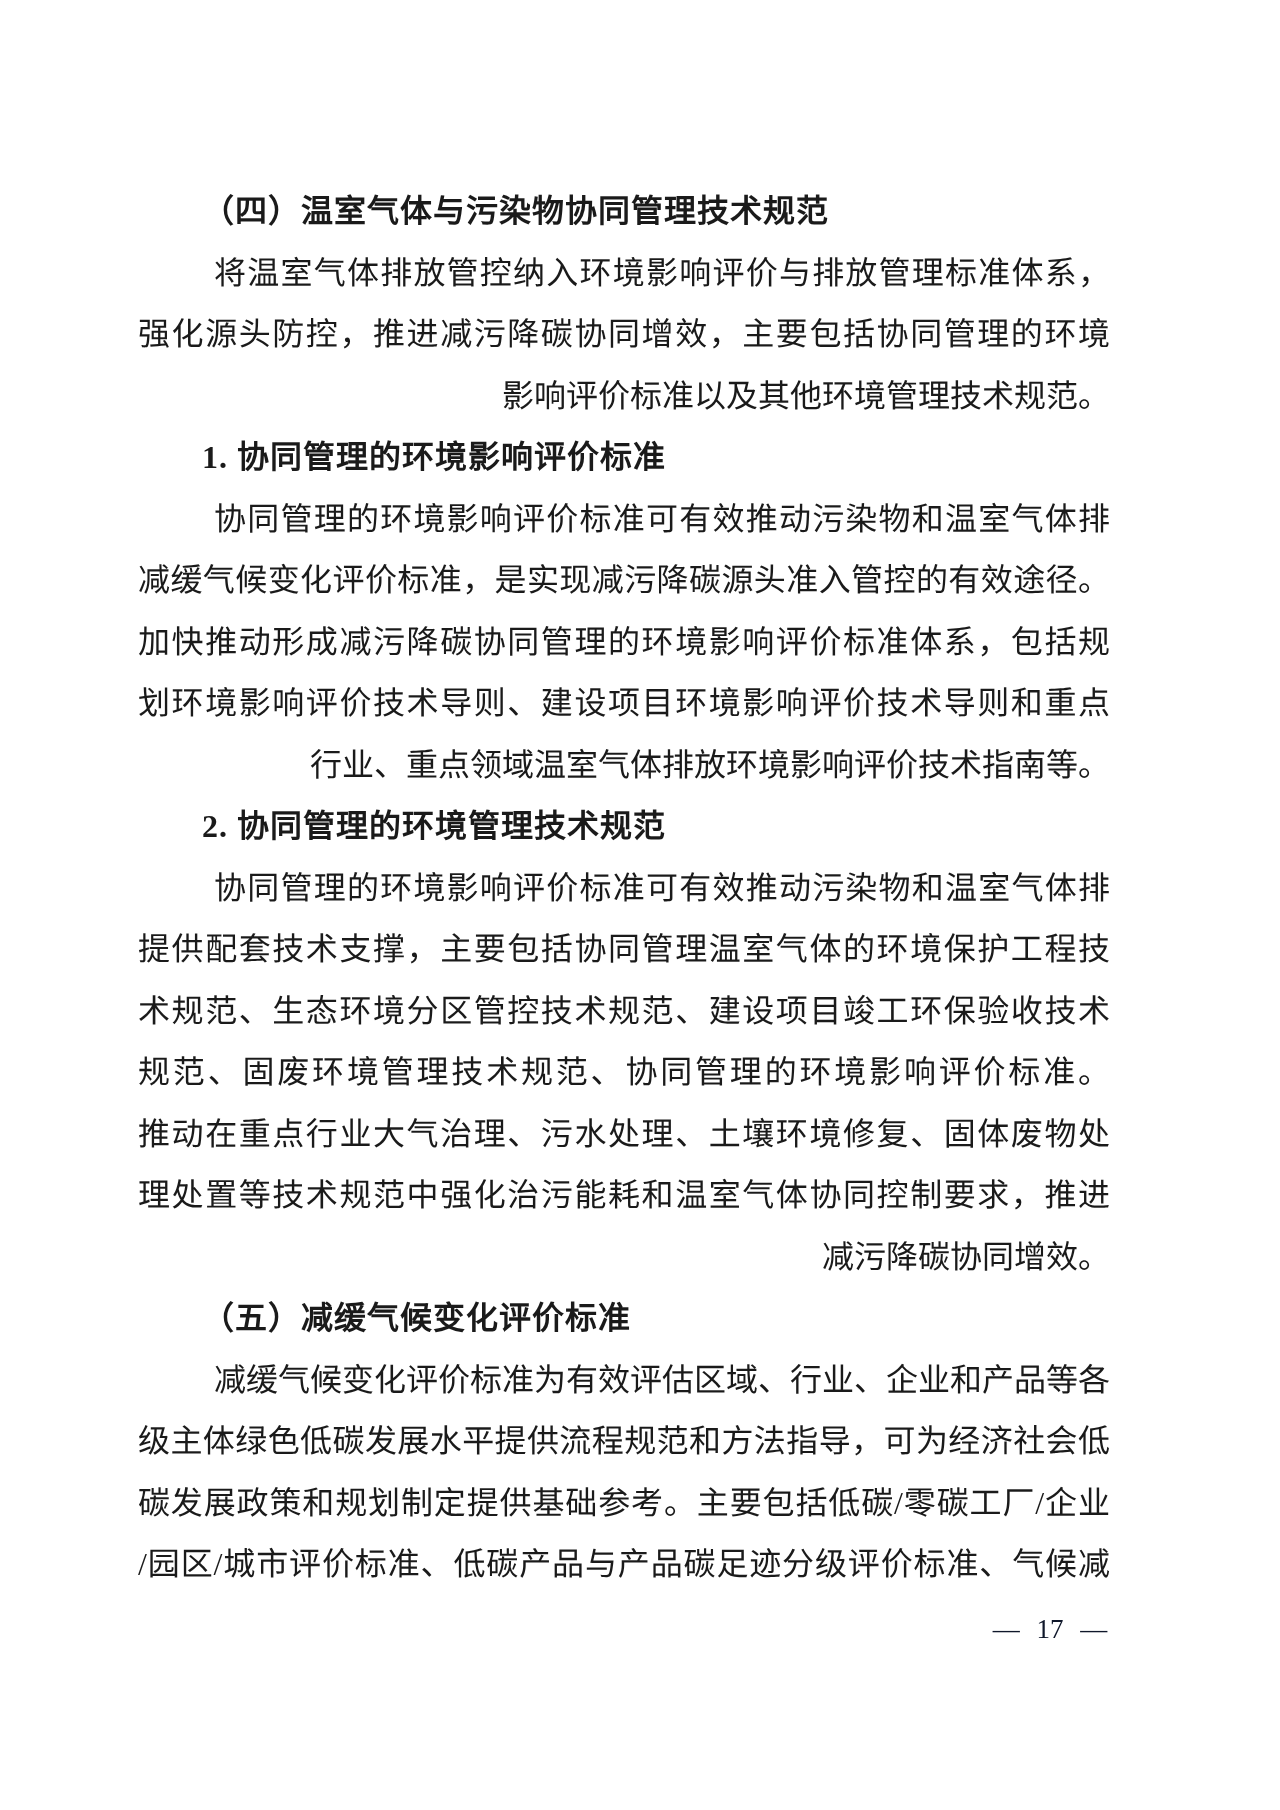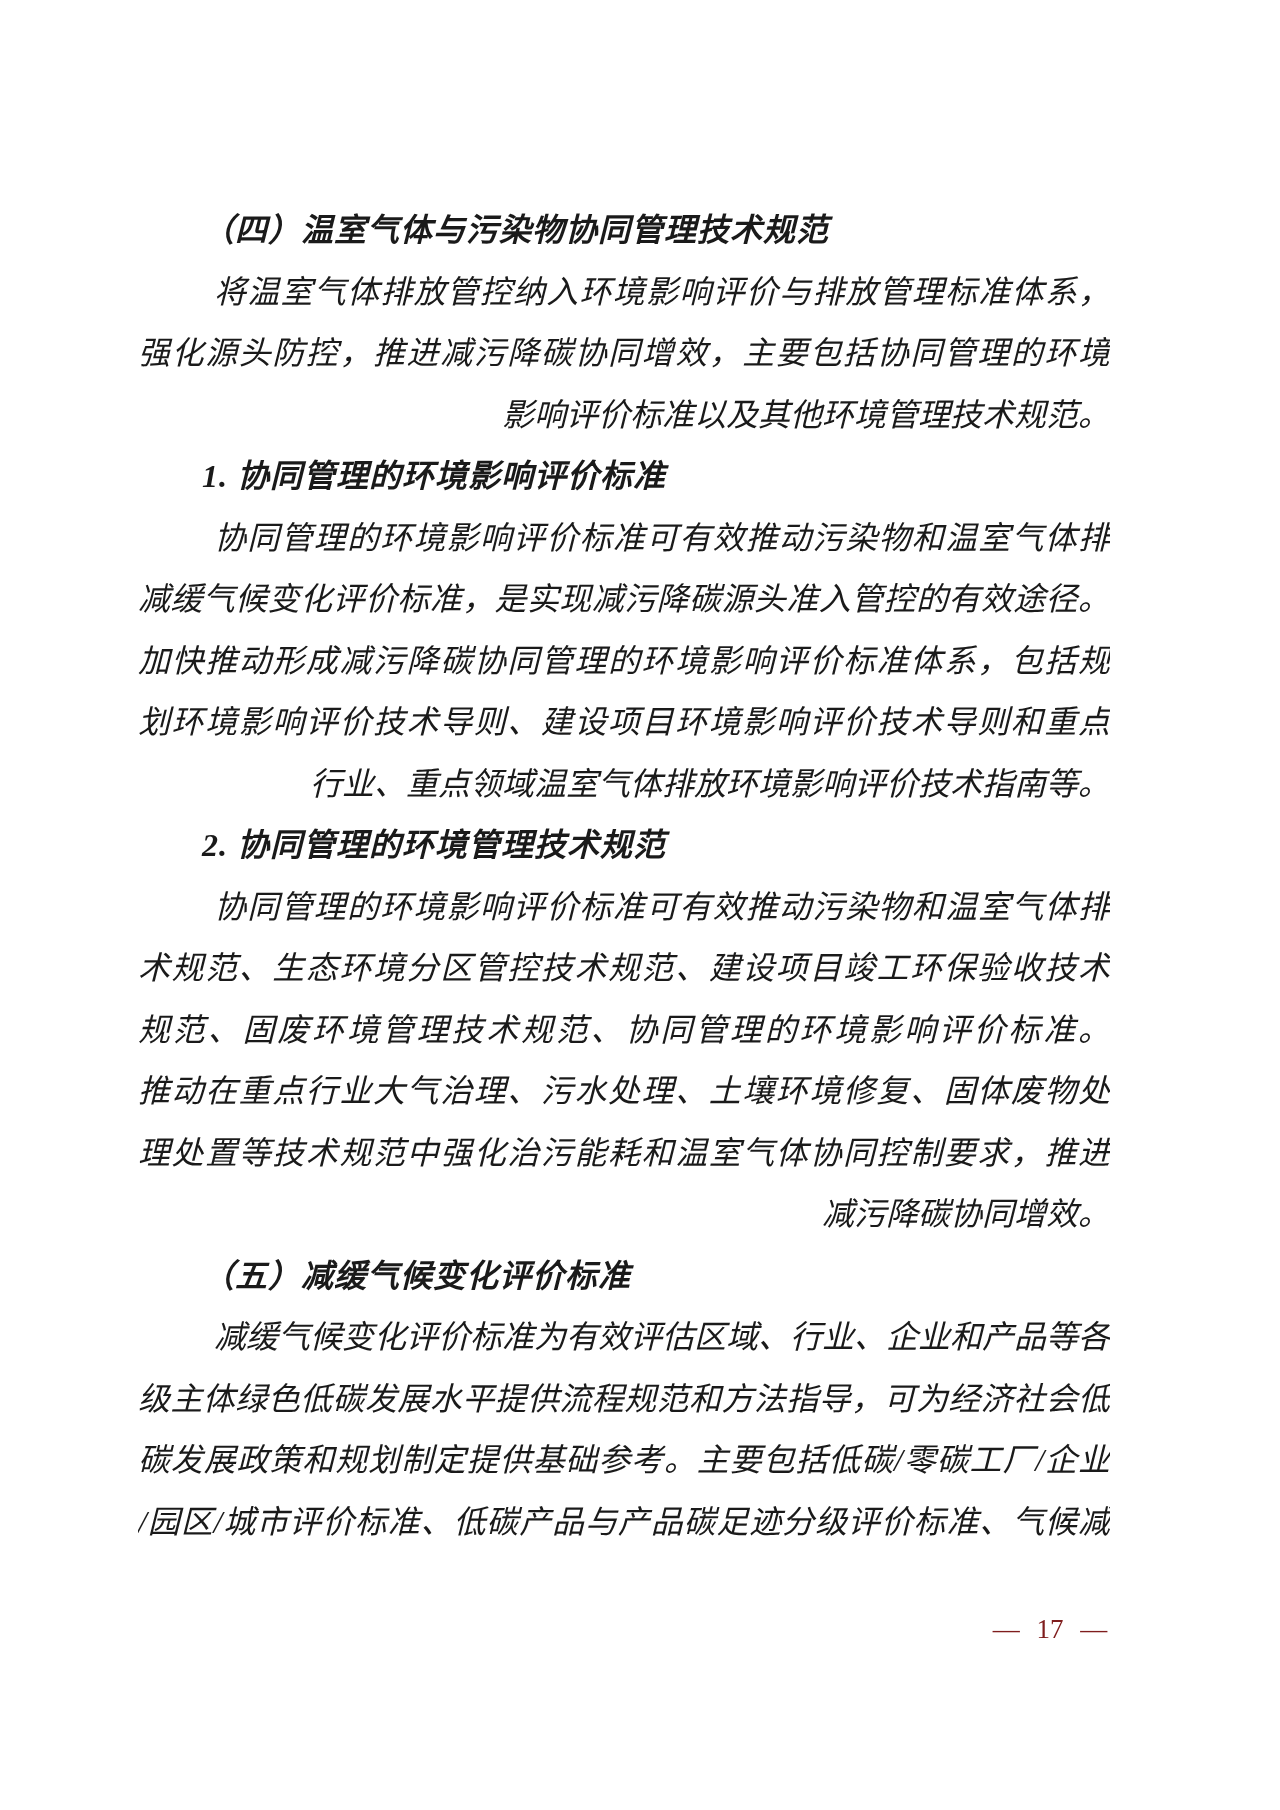--- a/index.html
+++ b/index.html
@@ -16,25 +16,24 @@
     overflow: hidden;
   }
   .page {
     position: absolute;
     inset: 0;
     background: #ffffff;
   }
   .text-block {
     position: absolute;
     left: 138px;
-    top: 200px;
+    top: 181px;
     width: 972px;
     font-size: 32px;
     line-height: 61.5px;
-    font-style: italic;
   }
   .ln {
     height: 61.5px;
     overflow: hidden;
     white-space: normal;
   }
   
   .just {
     text-align: justify;
     text-align-last: justify;
@@ -57,40 +56,41 @@
   }
   .page-number {
     position: absolute;
     left: 965px;
     top: 1612px;
     width: 170px;
     font-size: 27px;
     line-height: 34px;
     text-align: center;
     word-spacing: 10px;
-    color: #7f1d1d;
+    color: #0f172a;
   }
 </style>
 </head>
 <body>
 
 <div class="page">
   <div class="text-block">
     <div class="ln hd">（四）温室气体与污染物协同管理技术规范</div>
     <div class="ln just ind">将温室气体排放管控纳入环境影响评价与排放管理标准体系，</div>
     <div class="ln just">强化源头防控，推进减污降碳协同增效，主要包括协同管理的环境</div>
     <div class="ln plain">影响评价标准以及其他环境管理技术规范。</div>
     <div class="ln hd">1. 协同管理的环境影响评价标准</div>
     <div class="ln just ind">协同管理的环境影响评价标准可有效推动污染物和温室气体排</div>
     <div class="ln just">减缓气候变化评价标准，是实现减污降碳源头准入管控的有效途径。</div>
     <div class="ln just">加快推动形成减污降碳协同管理的环境影响评价标准体系，包括规</div>
     <div class="ln just">划环境影响评价技术导则、建设项目环境影响评价技术导则和重点</div>
     <div class="ln plain">行业、重点领域温室气体排放环境影响评价技术指南等。</div>
     <div class="ln hd">2. 协同管理的环境管理技术规范</div>
     <div class="ln just ind">协同管理的环境影响评价标准可有效推动污染物和温室气体排</div>
+    <div class="ln just">提供配套技术支撑，主要包括协同管理温室气体的环境保护工程技</div>
     <div class="ln just">术规范、生态环境分区管控技术规范、建设项目竣工环保验收技术</div>
     <div class="ln just">规范、固废环境管理技术规范、协同管理的环境影响评价标准。</div>
     <div class="ln just">推动在重点行业大气治理、污水处理、土壤环境修复、固体废物处</div>
     <div class="ln just">理处置等技术规范中强化治污能耗和温室气体协同控制要求，推进</div>
     <div class="ln plain">减污降碳协同增效。</div>
     <div class="ln hd">（五）减缓气候变化评价标准</div>
     <div class="ln just ind">减缓气候变化评价标准为有效评估区域、行业、企业和产品等各</div>
     <div class="ln just">级主体绿色低碳发展水平提供流程规范和方法指导，可为经济社会低</div>
     <div class="ln just">碳发展政策和规划制定提供基础参考。主要包括低碳/零碳工厂/企业</div>
     <div class="ln just">/园区/城市评价标准、低碳产品与产品碳足迹分级评价标准、气候减</div>

